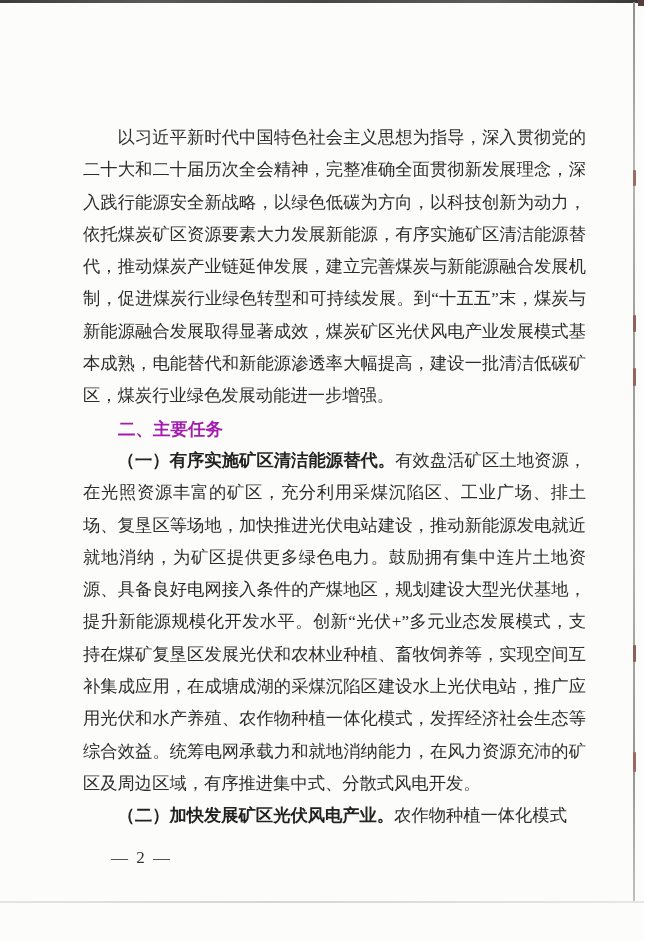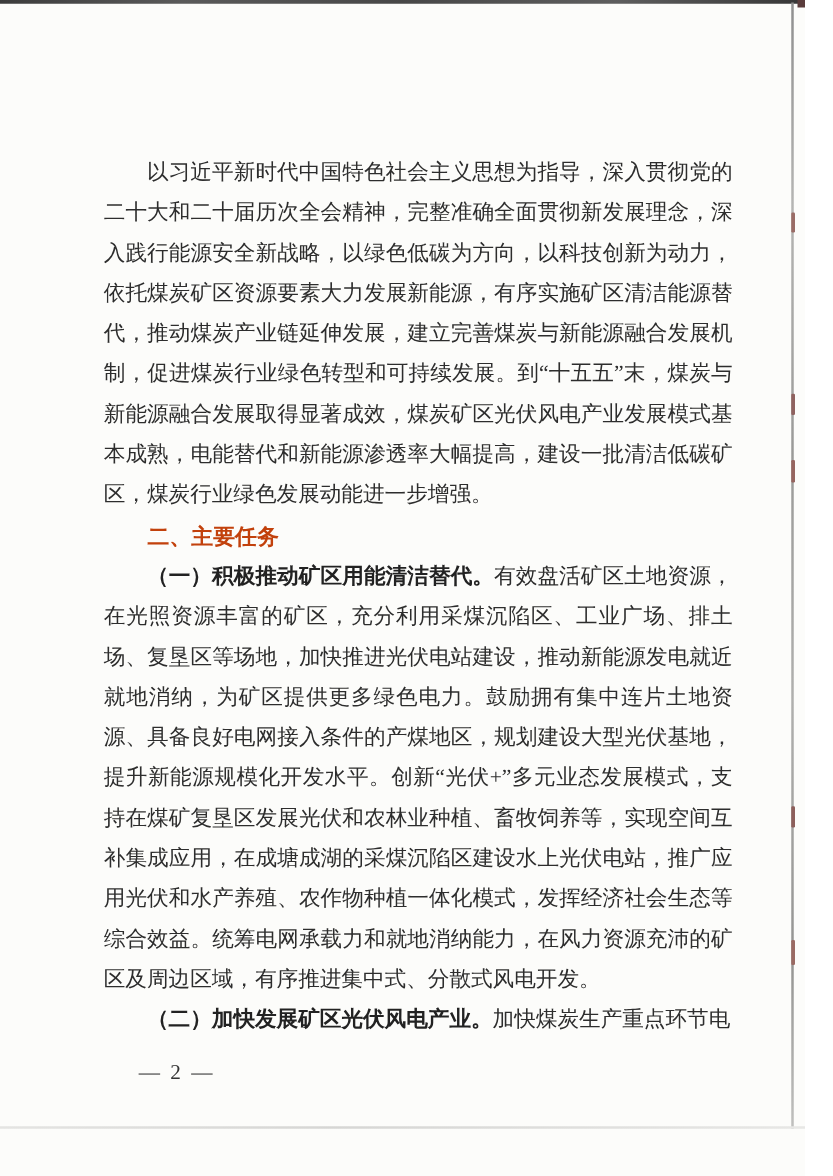--- a/index.html
+++ b/index.html
@@ -37,21 +37,21 @@
     position:absolute;left:83px;top:122px;width:503px;
     font-size:17.3px;line-height:32.3px;
     text-align:justify;
     text-justify:inter-ideograph;
   }
   .content p{margin:0;text-indent:2em;}
   .section-heading{
     font-family:"Liberation Sans","DejaVu Sans",sans-serif;
     font-weight:700;
     font-size:17.5px;
-    color:#c2410c;
+    color:#a21caf;
     margin:2px 0 0 0;
     text-indent:2em;
     line-height:32.3px;
     text-align:left;
   }
   .lead{font-weight:700;color:#222222;}
   .page-footer{
     position:absolute;left:111px;top:846px;
     font-size:17px;line-height:24px;letter-spacing:2px;color:#333333;
   }
@@ -69,20 +69,20 @@
   <div class="edge-mark m4"></div>
   <div class="edge-mark m5"></div>
   <div class="corner-dot"></div>
   <div class="scan-bottom"></div>
 
   <div class="content">
     <p>以习近平新时代中国特色社会主义思想为指导，深入贯彻党的二十大和二十届历次全会精神，完整准确全面贯彻新发展理念，深入践行能源安全新战略，以绿色低碳为方向，以科技创新为动力，依托煤炭矿区资源要素大力发展新能源，有序实施矿区清洁能源替代，推动煤炭产业链延伸发展，建立完善煤炭与新能源融合发展机制，促进煤炭行业绿色转型和可持续发展。到“十五五”末，煤炭与新能源融合发展取得显著成效，煤炭矿区光伏风电产业发展模式基本成熟，电能替代和新能源渗透率大幅提高，建设一批清洁低碳矿区，煤炭行业绿色发展动能进一步增强。</p>
 
     <p class="section-heading">二、主要任务</p>
 
-    <p><span class="lead">（一）积极推动矿区用能清洁替代。</span><span>有效盘活矿区土地资源，在光照资源丰富的矿区，充分利用采煤沉陷区、工业广场、排土场、复垦区等场地，加快推进光伏电站建设，推动新能源发电就近就地消纳，为矿区提供更多绿色电力。鼓励拥有集中连片土地资源、具备良好电网接入条件的产煤地区，规划建设大型光伏基地，提升新能源规模化开发水平。创新“光伏+”多元业态发展模式，支持在煤矿复垦区发展光伏和农林业种植、畜牧饲养等，实现空间互补集成应用，在成塘成湖的采煤沉陷区建设水上光伏电站，推广应用光伏和水产养殖、农作物种植一体化模式，发挥经济社会生态等综合效益。统筹电网承载力和就地消纳能力，在风力资源充沛的矿区及周边区域，有序推进集中式、分散式风电开发。</span></p>
+    <p><span class="lead">（一）有序实施矿区清洁能源替代。</span><span>有效盘活矿区土地资源，在光照资源丰富的矿区，充分利用采煤沉陷区、工业广场、排土场、复垦区等场地，加快推进光伏电站建设，推动新能源发电就近就地消纳，为矿区提供更多绿色电力。鼓励拥有集中连片土地资源、具备良好电网接入条件的产煤地区，规划建设大型光伏基地，提升新能源规模化开发水平。创新“光伏+”多元业态发展模式，支持在煤矿复垦区发展光伏和农林业种植、畜牧饲养等，实现空间互补集成应用，在成塘成湖的采煤沉陷区建设水上光伏电站，推广应用光伏和水产养殖、农作物种植一体化模式，发挥经济社会生态等综合效益。统筹电网承载力和就地消纳能力，在风力资源充沛的矿区及周边区域，有序推进集中式、分散式风电开发。</span></p>
 
-    <p><span class="lead">（二）加快发展矿区光伏风电产业。</span><span>加快煤炭生产重点环节电</span></p>
+    <p><span class="lead">（二）加快发展矿区光伏风电产业。</span><span>农作物种植一体化模式</span></p>
   </div>
 
   <div class="page-footer">— 2 —</div>
 
 </div>
 
 </body></html>

